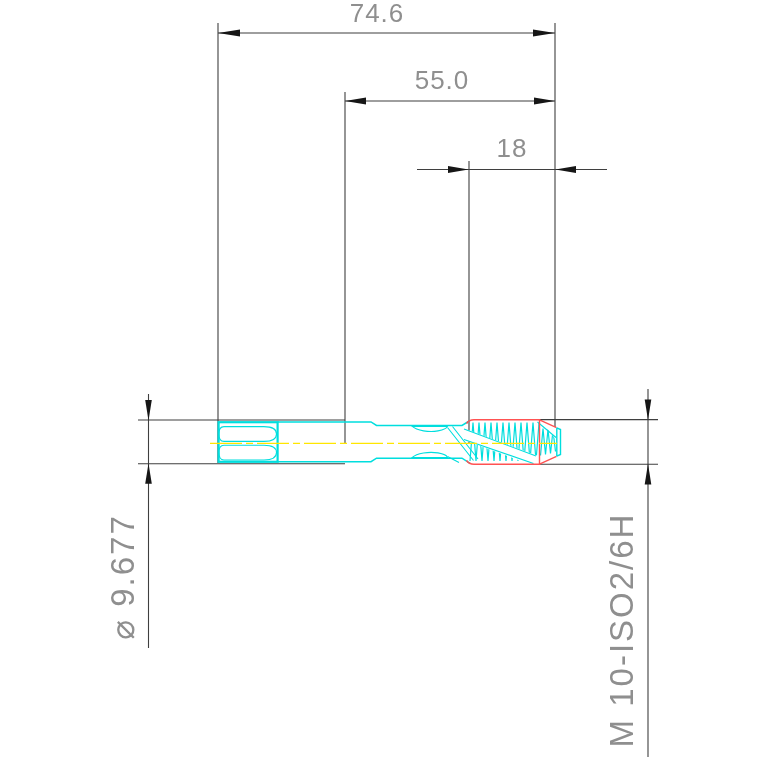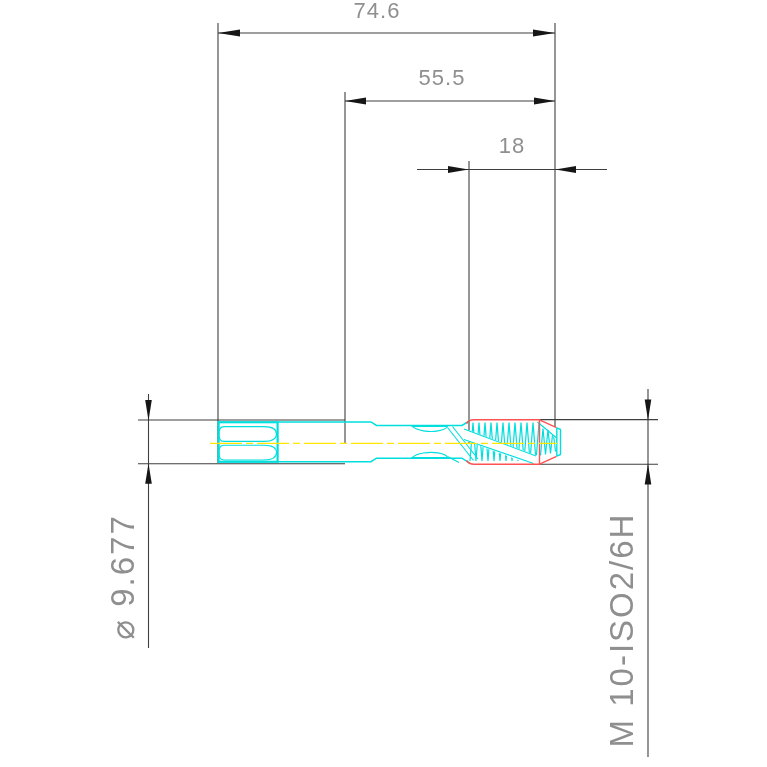--- a/index.html
+++ b/index.html
@@ -7,21 +7,21 @@
     position:relative;
     width:767px;height:767px;
     background:#ffffff;
     overflow:hidden;
     font-family:"Liberation Sans", sans-serif;
   }
   #cad-svg{position:absolute;left:0;top:0;}
   .dim-label{
     position:absolute;
     color:#8f8f8f;
-    font-size:22px;
+    font-size:26px;
     text-align:center;
     white-space:nowrap;
     letter-spacing:1px;
     line-height:1;
     user-select:none;
   }
   .dim-label.vertical{
     display:flex;
     align-items:center;
     justify-content:center;
@@ -96,21 +96,21 @@
       <path stroke="#ff5252" stroke-width="1.4" fill="none" d="M539.5 419.8 L556.5 427.6 M539.5 464.2 L556.5 456.4"></path>
 
       <path stroke="#00dede" stroke-width="1.4" fill="none" d="M556.8 427.8 V456.2 M556.8 427.8 L560.5 429.5 V454.5 L556.8 456.2"></path>
     </g>
 
     <line x1="210" y1="443.3" x2="557" y2="443.3" stroke="#ffe600" stroke-width="1.3" stroke-dasharray="32 4 7 4"></line>
   </svg>
 
   <div class="dim-label" style="left:327px;top:0px;width:100px;">74.6</div>
 
-  <div class="dim-label" style="left:392px;top:67px;width:100px;">55.5</div>
+  <div class="dim-label" style="left:392px;top:67px;width:100px;">55.0</div>
 
   <div class="dim-label" style="left:482px;top:135px;width:60px;">18</div>
 
   <div class="dim-label vertical" style="left:42px;top:559px;width:160px;height:36px;">⌀ 9.677</div>
 
   <div class="dim-label vertical" style="left:489px;top:612px;width:264px;height:36px;">M 10-ISO2/6H</div>
 
 </div>
 
 </body></html>

